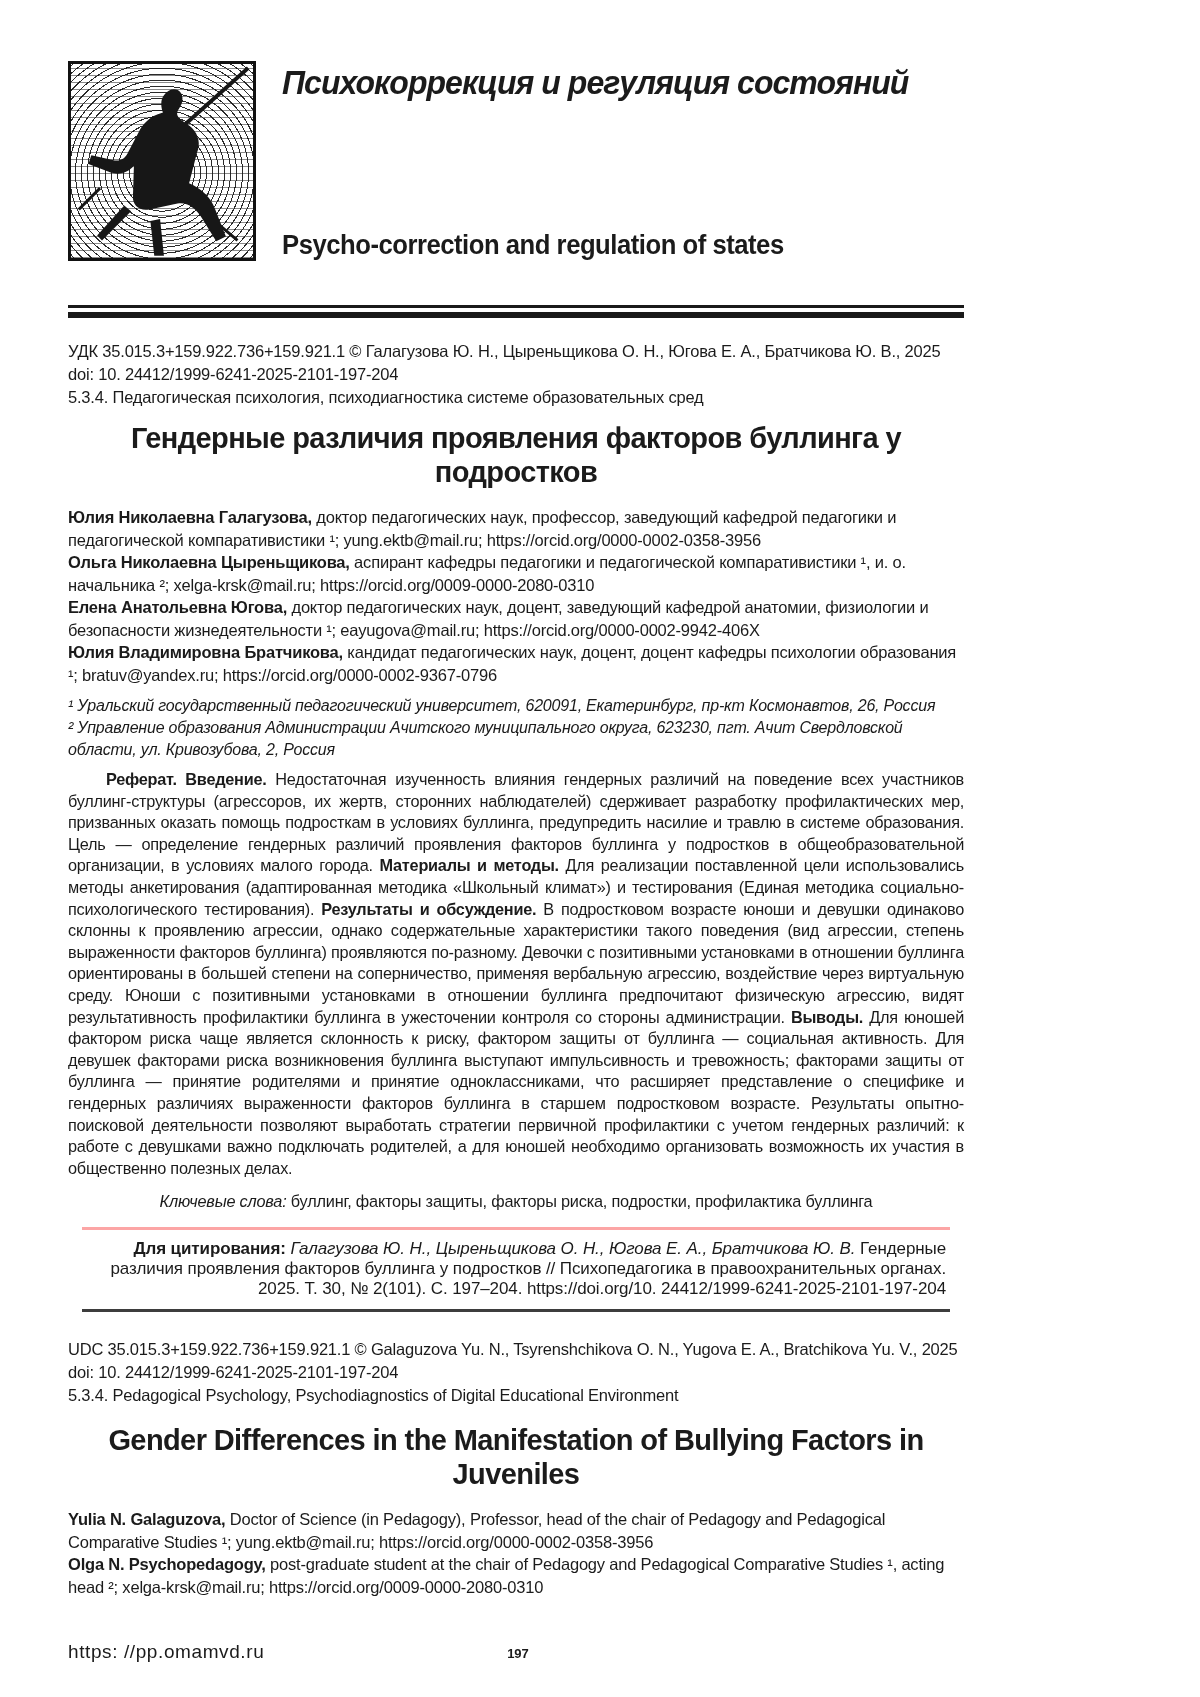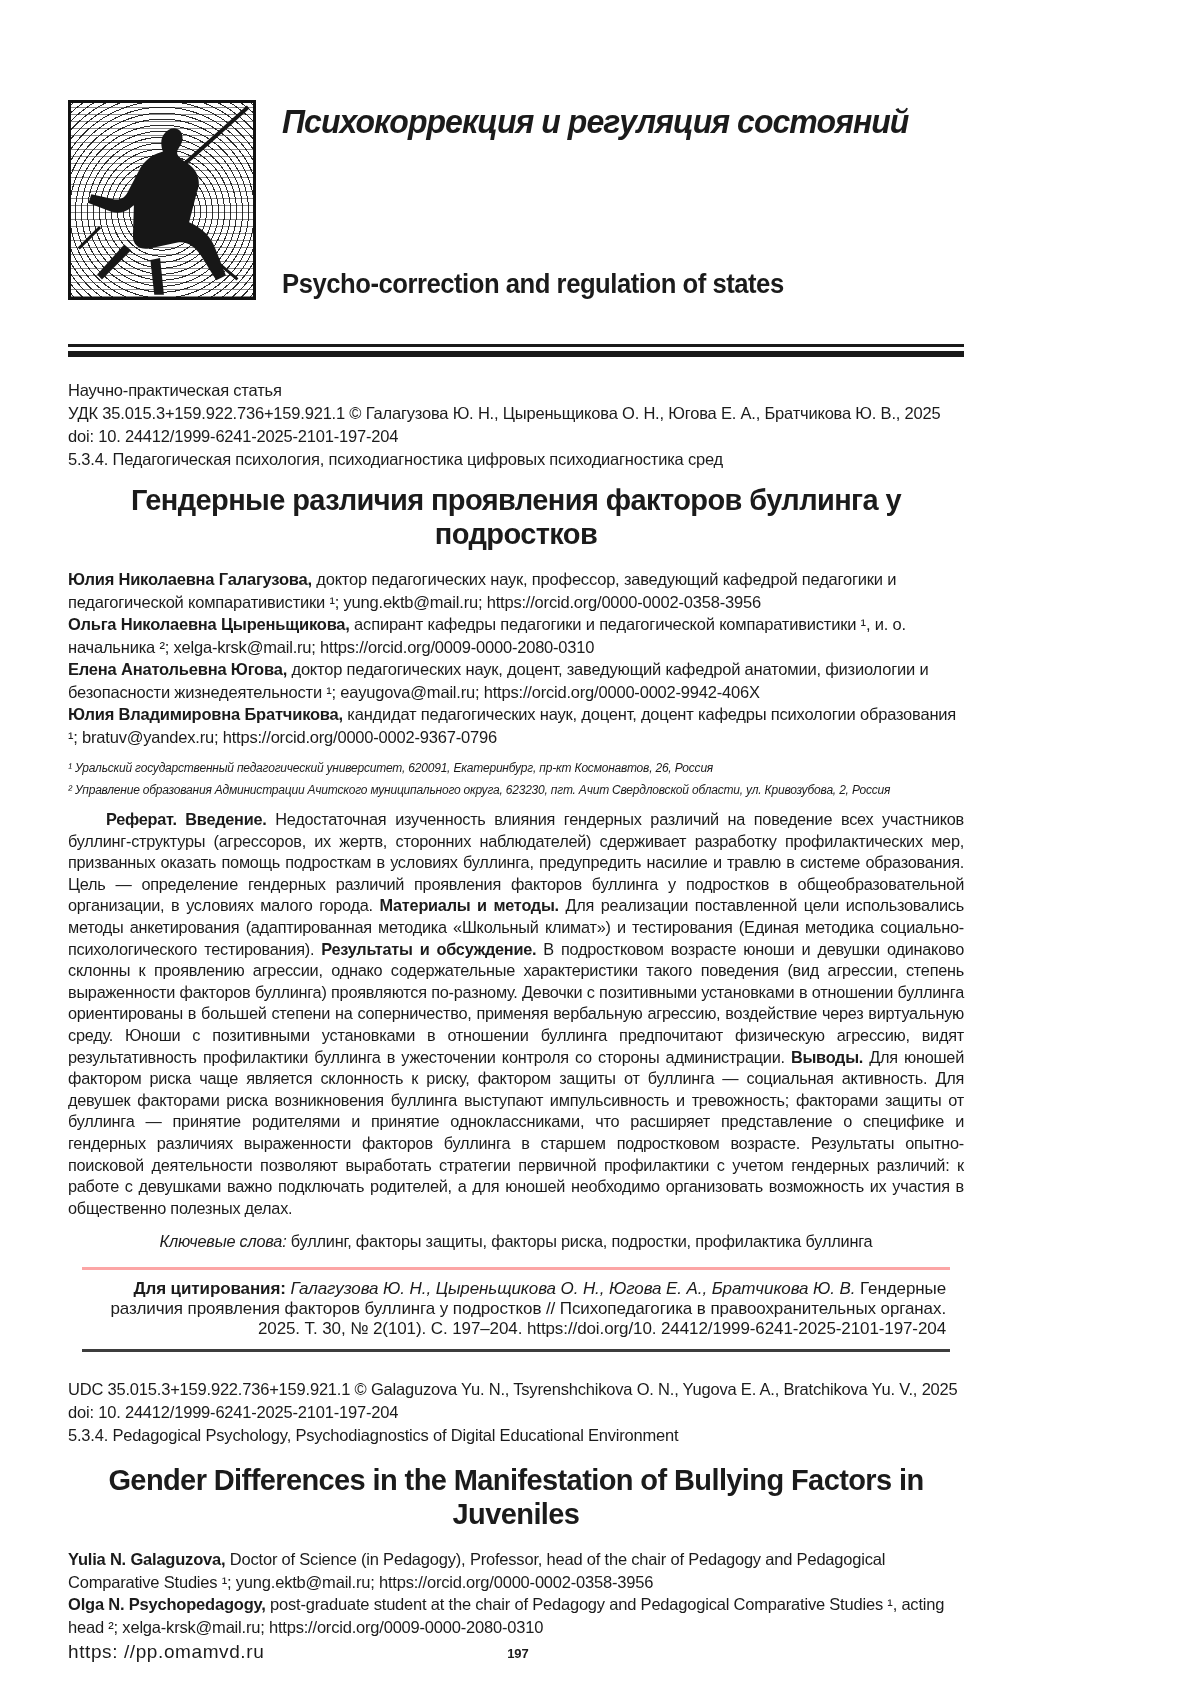--- a/index.html
+++ b/index.html
@@ -1,20 +1,20 @@
 <!DOCTYPE html>
 <html><head>
 <meta charset="utf-8">
 <style>
   * { margin:0; padding:0; box-sizing:border-box; }
   html,body { background:#ffffff; }
   body { font-family:"Liberation Sans", sans-serif; color:#1b1b1b; }
   .page {
     position:relative; width:1030px; height:1697px; background:#fff;
-    padding:100px 66px 0 68px; overflow:hidden;
+    padding:61px 66px 0 68px; overflow:hidden;
   }
   
   .header { display:flex; align-items:stretch; height:200px; }
   .logo {
     width:188px; height:200px; flex:0 0 auto; border:3px solid #111;
     position:relative; overflow:hidden;
     background:
       repeating-linear-gradient(0deg, rgba(20,20,20,.50) 0 1px, transparent 1px 7px),
       repeating-radial-gradient(circle at 50% 56%, #ffffff 0 2px, #2a2a2a 2px 3px, #ffffff 3px 6px);
   }
@@ -33,21 +33,21 @@
   
   .meta { margin-top:22px; font-size:16.5px; line-height:23px; letter-spacing:-0.2px; }
   .title-ru, .title-en {
     text-align:center; font-weight:700; font-size:29px; letter-spacing:-0.6px; line-height:34px;
   }
   .title-ru { margin-top:12px; }
   .title-en { margin-top:16px; }
   
   .authors { margin-top:17px; font-size:16.5px; line-height:22.5px; letter-spacing:-0.2px; }
   .authors b { font-weight:700; }
-  .affil { margin-top:9px; font-style:italic; font-size:12px; line-height:22px; letter-spacing:-0.2px; }
+  .affil { margin-top:9px; font-style:italic; font-size:16px; line-height:22px; letter-spacing:-0.2px; }
   
   .abstract {
     margin-top:8px; font-size:16.3px; line-height:21.6px; letter-spacing:-0.25px;
     text-align:justify; text-indent:38px;
   }
   .abstract b { font-weight:700; }
   .keywords { margin-top:13px; text-align:center; font-size:16.3px; letter-spacing:-0.2px; }
   .keywords i { font-style:italic; }
   
   .citation {
@@ -87,24 +87,23 @@
     </div>
     <div class="header-titles">
       <div class="jtitle-ru">Психокоррекция и регуляция состояний</div>
       <div class="jtitle-en">Psycho-correction and regulation of states</div>
     </div>
   </div>
 
   <div class="double-rule"></div>
 
   <div class="meta">
-    <div>Научно-практическая статья</div>
     <div>УДК 35.015.3+159.922.736+159.921.1 © Галагузова Ю. Н., Цыреньщикова О. Н., Югова Е. А., Братчикова Ю. В., 2025</div>
     <div>doi: 10. 24412/1999-6241-2025-2101-197-204</div>
-    <div>5.3.4. Педагогическая психология, психодиагностика цифровых психодиагностика сред</div>
+    <div>5.3.4. Педагогическая психология, психодиагностика системе образовательных сред</div>
   </div>
 
   <h1 class="title-ru">Гендерные различия проявления факторов буллинга у подростков</h1>
 
   <div class="authors">
     <span><b>Юлия Николаевна Галагузова,</b><span> доктор педагогических наук, профессор, заведующий кафедрой педагогики и педагогической компаративистики ¹; yung.ektb@mail.ru; https://orcid.org/0000-0002-0358-3956</span></span>
     <br>
     <span><b>Ольга Николаевна Цыреньщикова,</b><span> аспирант кафедры педагогики и педагогической компаративистики ¹, и. о. начальника ²; xelga-krsk@mail.ru; https://orcid.org/0009-0000-2080-0310</span></span>
     <br>
     <span><b>Елена Анатольевна Югова,</b><span> доктор педагогических наук, доцент, заведующий кафедрой анатомии, физиологии и безопасности жизнедеятельности ¹; eayugova@mail.ru; https://orcid.org/0000-0002-9942-406X</span></span>

